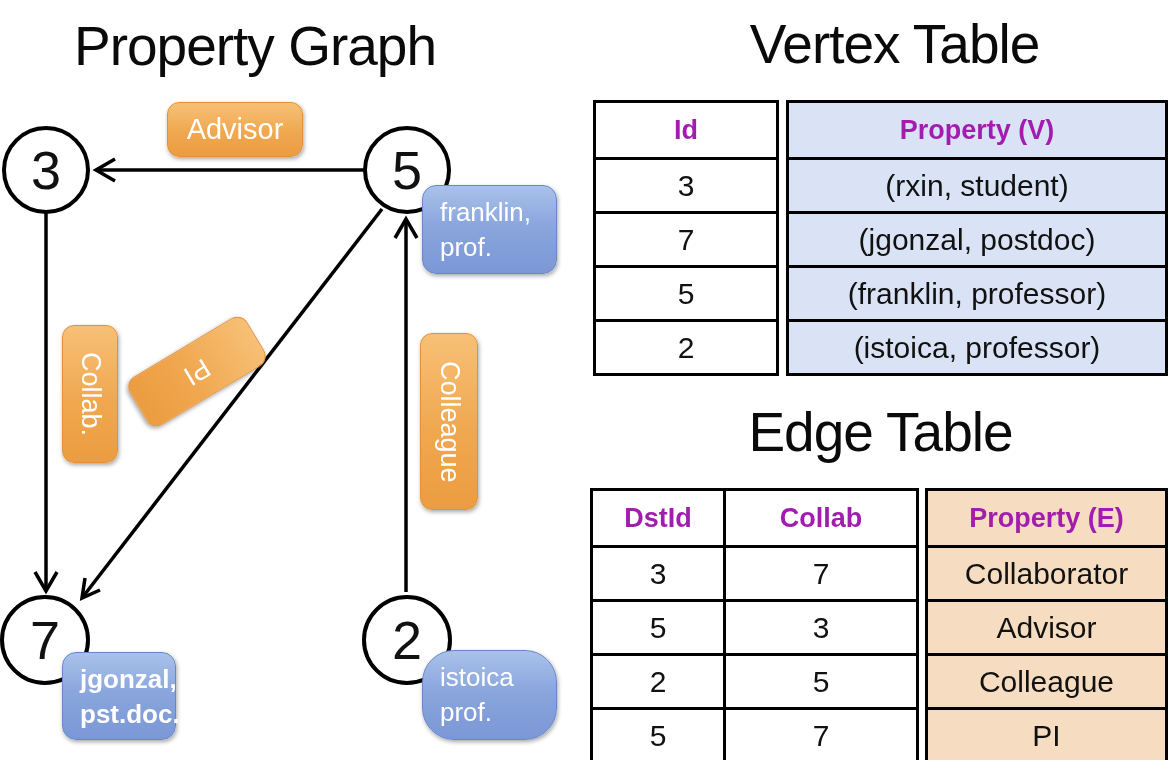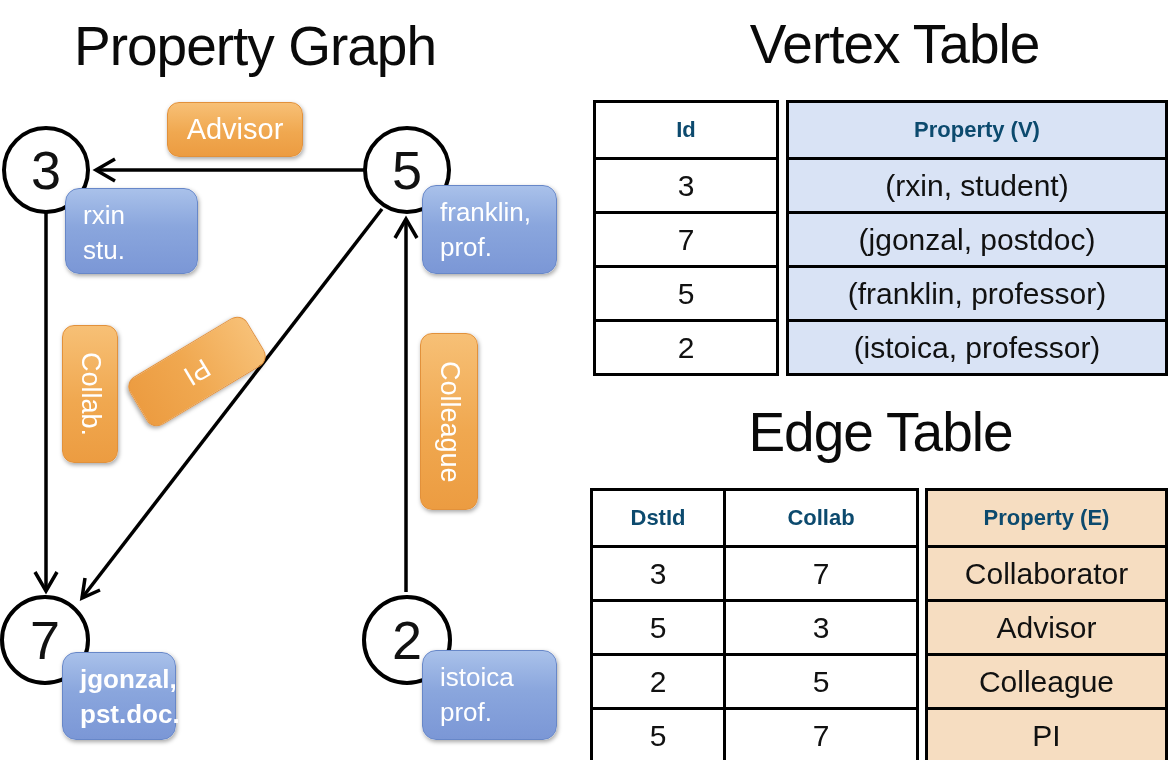--- a/index.html
+++ b/index.html
@@ -36,21 +36,21 @@
   }
   .eprop-box.tilted{transform:rotate(59deg);}
 
   table.dtable{
     position:absolute;border-collapse:collapse;table-layout:fixed;z-index:2;
   }
   table.dtable td,table.dtable th{
     border:3px solid #000;text-align:center;vertical-align:middle;
     padding:0;overflow:hidden;white-space:nowrap;
   }
-  table.dtable th{font-size:22px;font-weight:700;color:#0c4a6e;height:54px;}
+  table.dtable th{font-size:27px;font-weight:700;color:#a21caf;height:54px;}
   table.dtable td{font-size:30px;font-weight:400;color:#111;height:51px;}
   .blue-cells td,.blue-cells th{background:#d9e3f5;}
   .tan-cells td,.tan-cells th{background:#f6ddc1;}
   .white-cells td,.white-cells th{background:#ffffff;}
 </style>
 </head>
 <body>
 
 <div class="stage">
 
@@ -81,33 +81,29 @@
   <div class="node-circle" style="left:363px;top:126px;width:88px;height:88px;">
     <span>5</span>
   </div>
   <div class="node-circle" style="left:0px;top:595px;width:90px;height:90px;">
     <span>7</span>
   </div>
   <div class="node-circle" style="left:362px;top:595px;width:90px;height:90px;">
     <span>2</span>
   </div>
 
-  <div class="vprop-box" style="left:65px;top:188px;width:133px;height:86px;">
-    <div>rxin</div>
-    <div>stu.</div>
-  </div>
   <div class="vprop-box" style="left:422px;top:185px;width:135px;height:89px;">
     <div>franklin,</div>
     <div>prof.</div>
   </div>
   <div class="vprop-box" style="left:62px;top:652px;width:114px;height:88px;font-weight:bold;">
     <div>jgonzal,</div>
     <div>pst.doc.</div>
   </div>
-  <div class="vprop-box" style="left:422px;top:650px;width:135px;height:90px;">
+  <div class="vprop-box" style="left:422px;top:650px;width:135px;height:90px;border-radius:32px;">
     <div>istoica</div>
     <div>prof.</div>
   </div>
 
   <div class="eprop-box" style="left:167px;top:102px;width:136px;height:55px;">Advisor</div>
   <div class="eprop-box vertical" style="left:62px;top:325px;width:56px;height:138px;">Collab.</div>
   <div class="eprop-box vertical tilted" style="left:169px;top:303px;width:56px;height:137px;">PI</div>
   <div class="eprop-box vertical" style="left:420px;top:333px;width:58px;height:177px;">Colleague</div>
 
   <table class="dtable white-cells" style="left:593px;top:100px;width:186px;">

